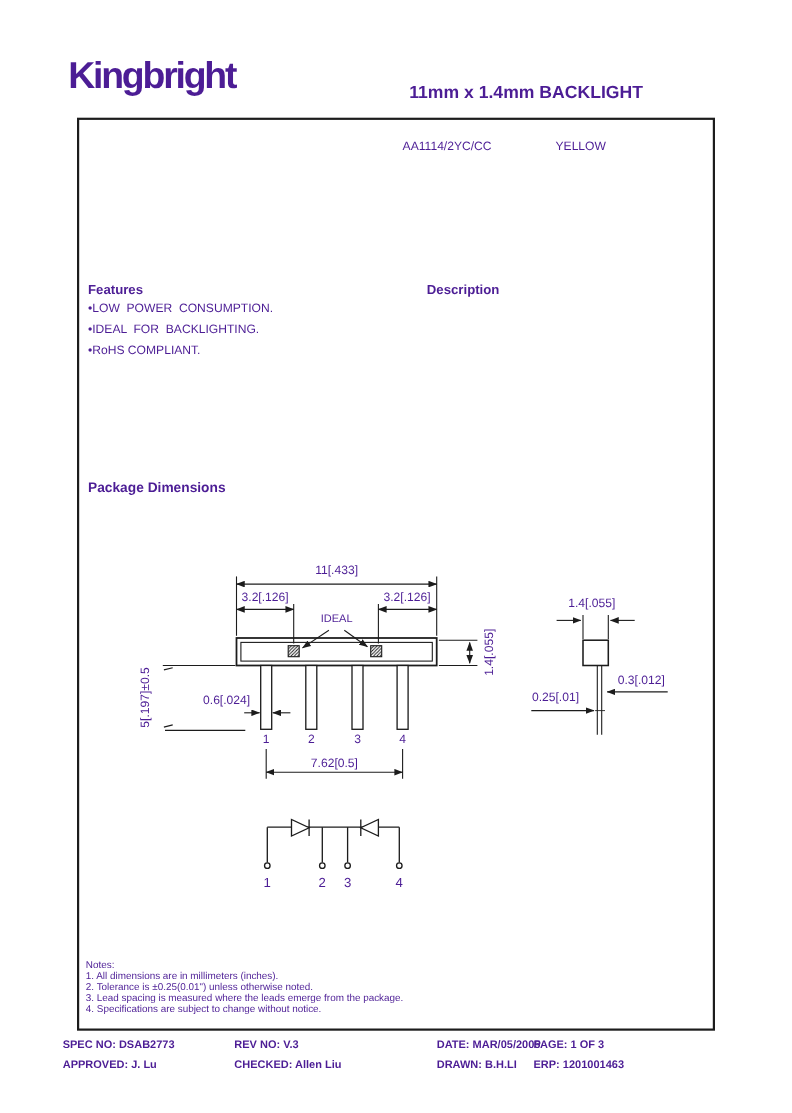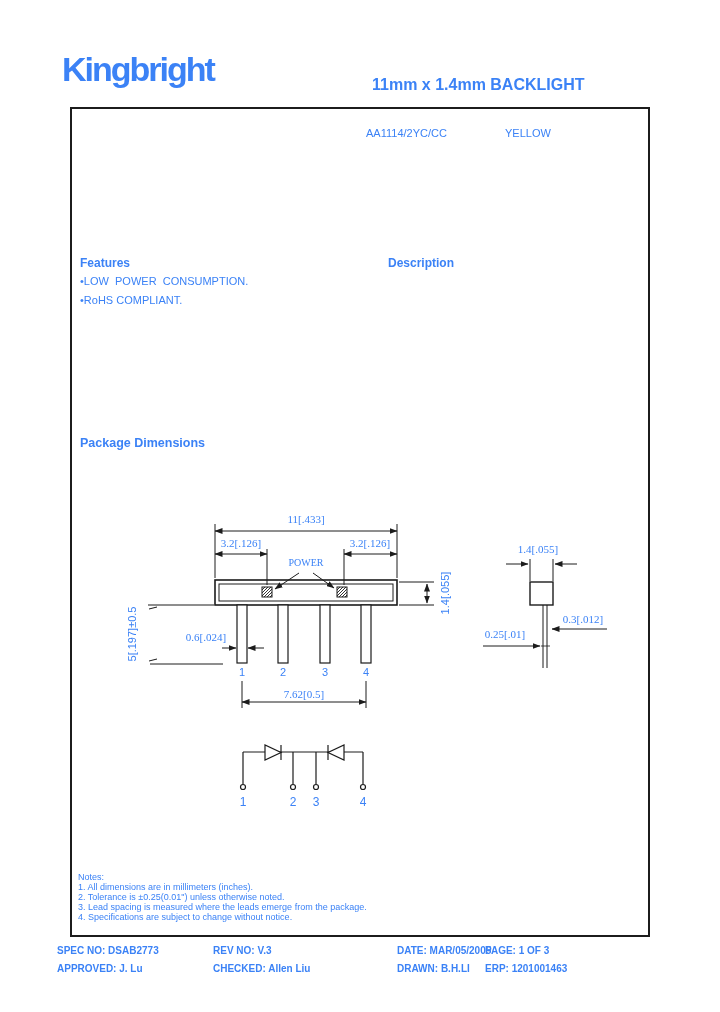--- a/index.html
+++ b/index.html
@@ -1,28 +1,28 @@
 <!DOCTYPE html>
 <html><head>
 <meta charset="utf-8">
 <style>
   html,body { margin:0; padding:0; background:#ffffff; }
   .page { position:relative; width:720px; height:1012px; background:#ffffff;
-          font-family:"Liberation Sans", sans-serif; color:#3b82f6; overflow:hidden; }
+          font-family:"Liberation Sans", sans-serif; color:#4c1d95; overflow:hidden; }
   .abs { position:absolute; }
   .logo { left:62px; top:50px; font-size:34px; font-weight:bold; letter-spacing:-2px; }
   .doc-title { left:372px; top:76px; font-size:16px; font-weight:bold; }
   .main-box { left:70px; top:107px; width:576px; height:826px; border:2px solid #1c1c1c; }
   .part-no { left:366px; top:127px; font-size:11px; }
   .part-color { left:505px; top:127px; font-size:11px; }
   .sec-heading { font-size:12px; font-weight:bold; }
   .body-list div { font-size:11px; line-height:19px; white-space:pre; }
   .pkg-heading { font-size:12.5px; font-weight:bold; }
   .diagram-svg { left:0; top:0; }
-  .dim { font-size:11px; white-space:nowrap; background:#fff; padding:0 1px;font-family:Liberation Serif, serif; }
+  .dim { font-size:11px; white-space:nowrap; background:#fff; padding:0 1px; }
   .dim-c { transform:translateX(-50%); }
   .vdim { font-size:11px; white-space:nowrap; background:#fff;
           transform:translate(-50%,-50%) rotate(-90deg); }
   .chiplbl { font-size:10px; }
   .pin { font-size:11px; transform:translateX(-50%); }
   .schpin { font-size:12px; transform:translateX(-50%); }
   .notes { left:78px; top:872px; font-size:9px; line-height:10px; }
   .fcell { font-size:10px; font-weight:bold; white-space:nowrap; }
   .frow1 { top:945px; } .frow2 { top:963px; }
   .fc1 { left:57px; } .fc2 { left:213px; } .fc3 { left:352px;padding-left:45px; } .fc4 { left:485px; }
@@ -112,31 +112,32 @@
       <line x1="328" y1="745" x2="328" y2="760"></line>
     </g>
   </svg>
 
   <div class="abs part-no">AA1114/2YC/CC</div>
   <div class="abs part-color">YELLOW</div>
 
   <div class="abs sec-heading" style="left:80px; top:256px;text-align:center;">Features</div>
   <div class="abs body-list" style="left:80px; top:272px;">
     <div>•LOW  POWER  CONSUMPTION.</div>
+    <div>•IDEAL  FOR  BACKLIGHTING.</div>
     <div>•RoHS COMPLIANT.</div>
   </div>
 
   <div class="abs sec-heading" style="left:388px; top:256px;">Description</div>
 
   <div class="abs pkg-heading" style="left:80px; top:436px;">Package Dimensions</div>
 
   <div class="abs dim dim-c" style="left:306px; top:513px;">11[.433]</div>
   <div class="abs dim dim-c" style="left:241px; top:537px;">3.2[.126]</div>
   <div class="abs dim dim-c" style="left:370px; top:537px;">3.2[.126]</div>
-  <div class="abs dim dim-c chiplbl" style="left:306px; top:557px;">POWER</div>
+  <div class="abs dim dim-c chiplbl" style="left:306px; top:557px;">IDEAL</div>
   <div class="abs vdim" style="left:445px; top:593px;">1.4[.055]</div>
   <div class="abs vdim" style="left:132px; top:634px;">5[.197]±0.5</div>
   <div class="abs dim dim-c" style="left:206px; top:631px;">0.6[.024]</div>
   <div class="abs pin" style="left:242px; top:666px;">1</div>
   <div class="abs pin" style="left:283px; top:666px;">2</div>
   <div class="abs pin" style="left:325px; top:666px;">3</div>
   <div class="abs pin" style="left:366px; top:666px;">4</div>
   <div class="abs dim dim-c" style="left:304px; top:688px;">7.62[0.5]</div>
 
   <div class="abs dim dim-c" style="left:538px; top:543px;">1.4[.055]</div>

